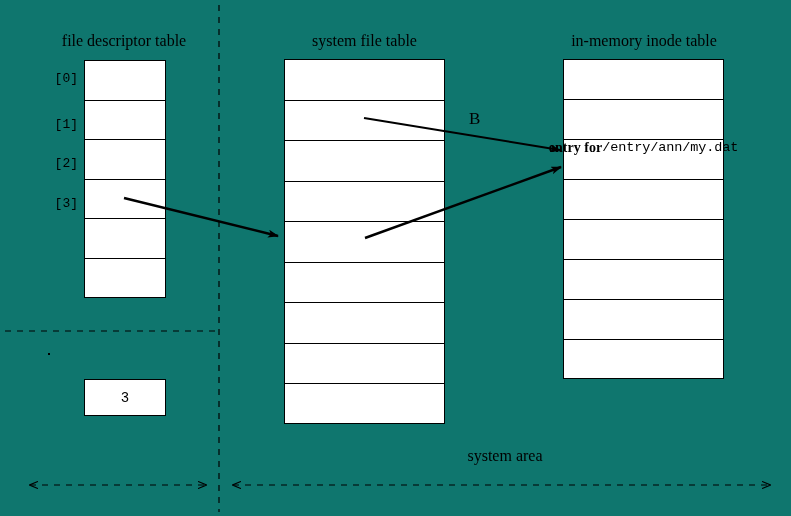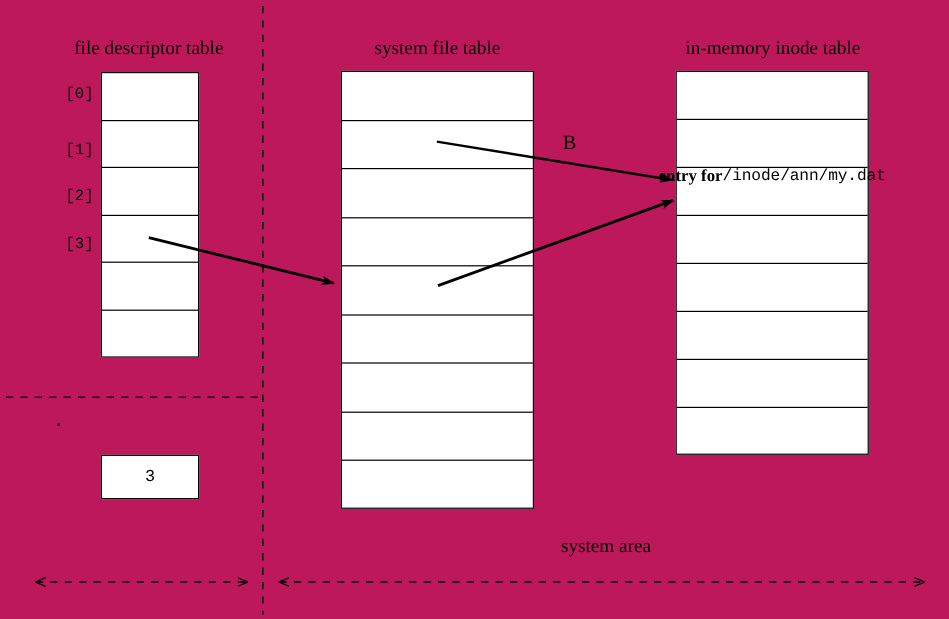--- a/index.html
+++ b/index.html
@@ -4,21 +4,21 @@
 <style>
   html, body {
     margin: 0;
     padding: 0;
     background: #ffffff;
   }
   #canvas {
     position: relative;
     width: 791px;
     height: 516px;
-    background: #be185d;
+    background: #0f766e;
     overflow: hidden;
     font-family: "Liberation Serif", serif;
     color: #000000;
   }
   .title {
     position: absolute;
     font-family: "Liberation Serif", serif;
     font-size: 16px;
     line-height: 18px;
     white-space: nowrap;
@@ -153,21 +153,21 @@
     <div class="trow" style="height:40.5px;"></div>
     <div class="trow" style="height:40.5px;"></div>
     <div class="trow" style="height:40.5px;"></div>
   </div>
 
   <div class="table-box" style="left:563px; top:59px; width:161px; height:320px;">
     <div class="trow" style="height:40px;"></div>
     <div class="trow" style="height:40px;"></div>
     <div class="trow" style="height:40px; display:flex; flex-direction:row; justify-content:center;">
       <span class="entry-serif">entry for</span>
-      <span class="entry-mono">/inode/ann/my.dat</span>
+      <span class="entry-mono">/entry/ann/my.dat</span>
     </div>
     <div class="trow" style="height:40px;"></div>
     <div class="trow" style="height:40px;"></div>
     <div class="trow" style="height:40px;"></div>
     <div class="trow" style="height:40px;"></div>
     <div class="trow" style="height:40px;"></div>
   </div>
 
   <div class="dot" style="left:48px; top:353px;"></div>
   <div class="var-label" style="left:84px; top:380px; width:82px;">myfd</div>

